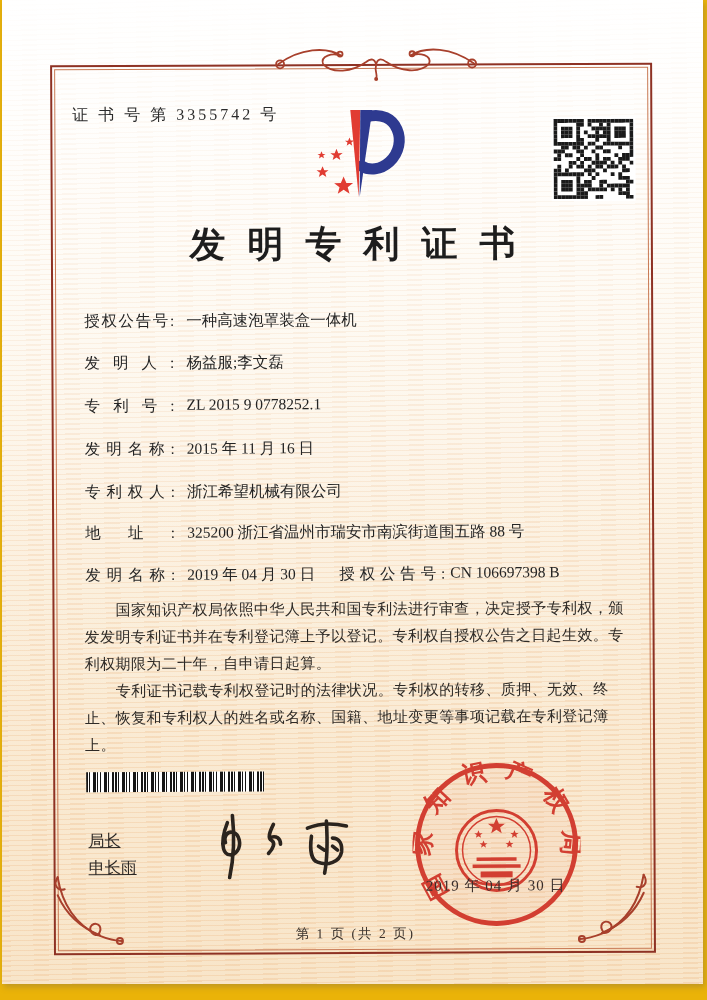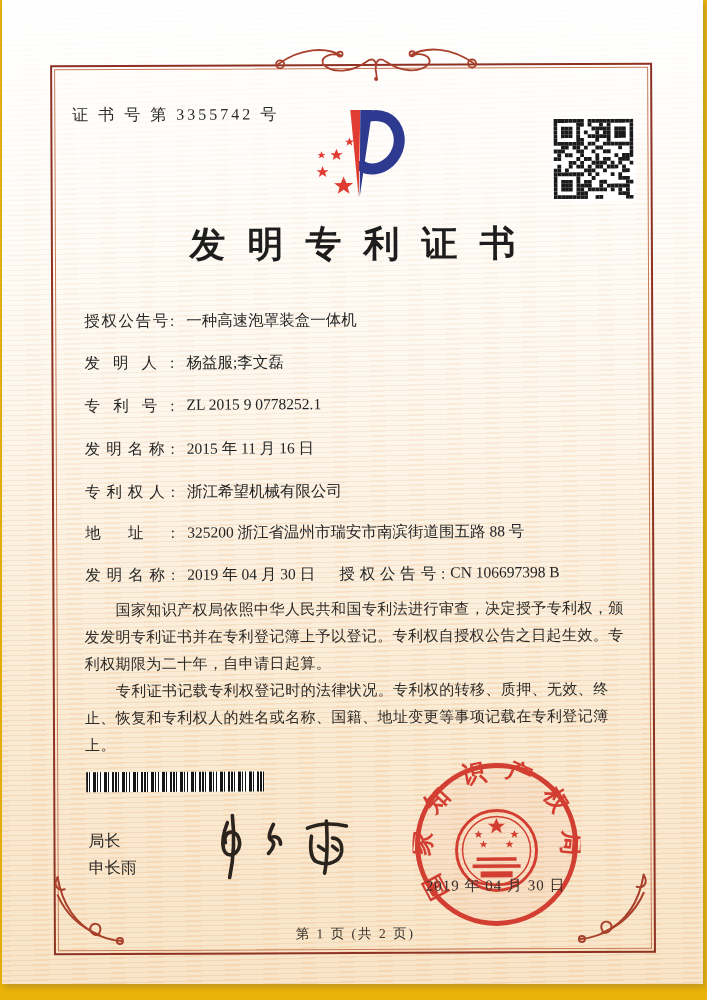--- a/index.html
+++ b/index.html
@@ -25,21 +25,21 @@
   .val{margin-left:12px;}
   .lbl2{position:absolute;left:254px;display:inline-block;width:106px;text-align:justify;text-align-last:justify;}
   .val2{position:absolute;left:365px;}
   .bodytext{position:absolute;left:84px;right:80px;top:596px;font-size:15px;line-height:27px;
             color:#2e2a26;letter-spacing:0.4px;}
   .bodytext p{margin:0;text-indent:31px;}
   .barcode{position:absolute;left:85px;top:771px;width:178px;height:20px;
            background:repeating-linear-gradient(90deg,#151515 0 2px,#fff 2px 3px,#151515 3px 4px,#fff 4px 7px,
            #151515 7px 10px,#fff 10px 11px,#151515 11px 12px,#fff 12px 14px,#151515 14px 15px,#fff 15px 18px,
            #151515 18px 21px,#fff 21px 22px,#151515 22px 23px,#fff 23px 26px,#151515 26px 28px,#fff 28px 29px);}
-  .signer{position:absolute;left:87px;top:826px;font-size:16px;line-height:27px;color:#2b2623;}
+  .signer{position:absolute;left:87px;top:826px;font-size:16px;line-height:27px;color:#2b2623;text-decoration:underline;}
   .signature{position:absolute;left:198px;top:810px;width:162px;height:72px;}
   .seal{position:absolute;left:411px;top:761px;width:168px;height:168px;opacity:0.93;}
   .seal-date{position:absolute;left:424px;top:877px;font-size:15px;color:#3a2e2b;letter-spacing:1px;}
   .footer{position:absolute;left:0;right:0;top:925px;text-align:center;font-size:13.5px;letter-spacing:2px;color:#3a322c;}
   .ornament{position:absolute;}
   svg{display:block;}
 </style>
 </head>
 <body>
 

